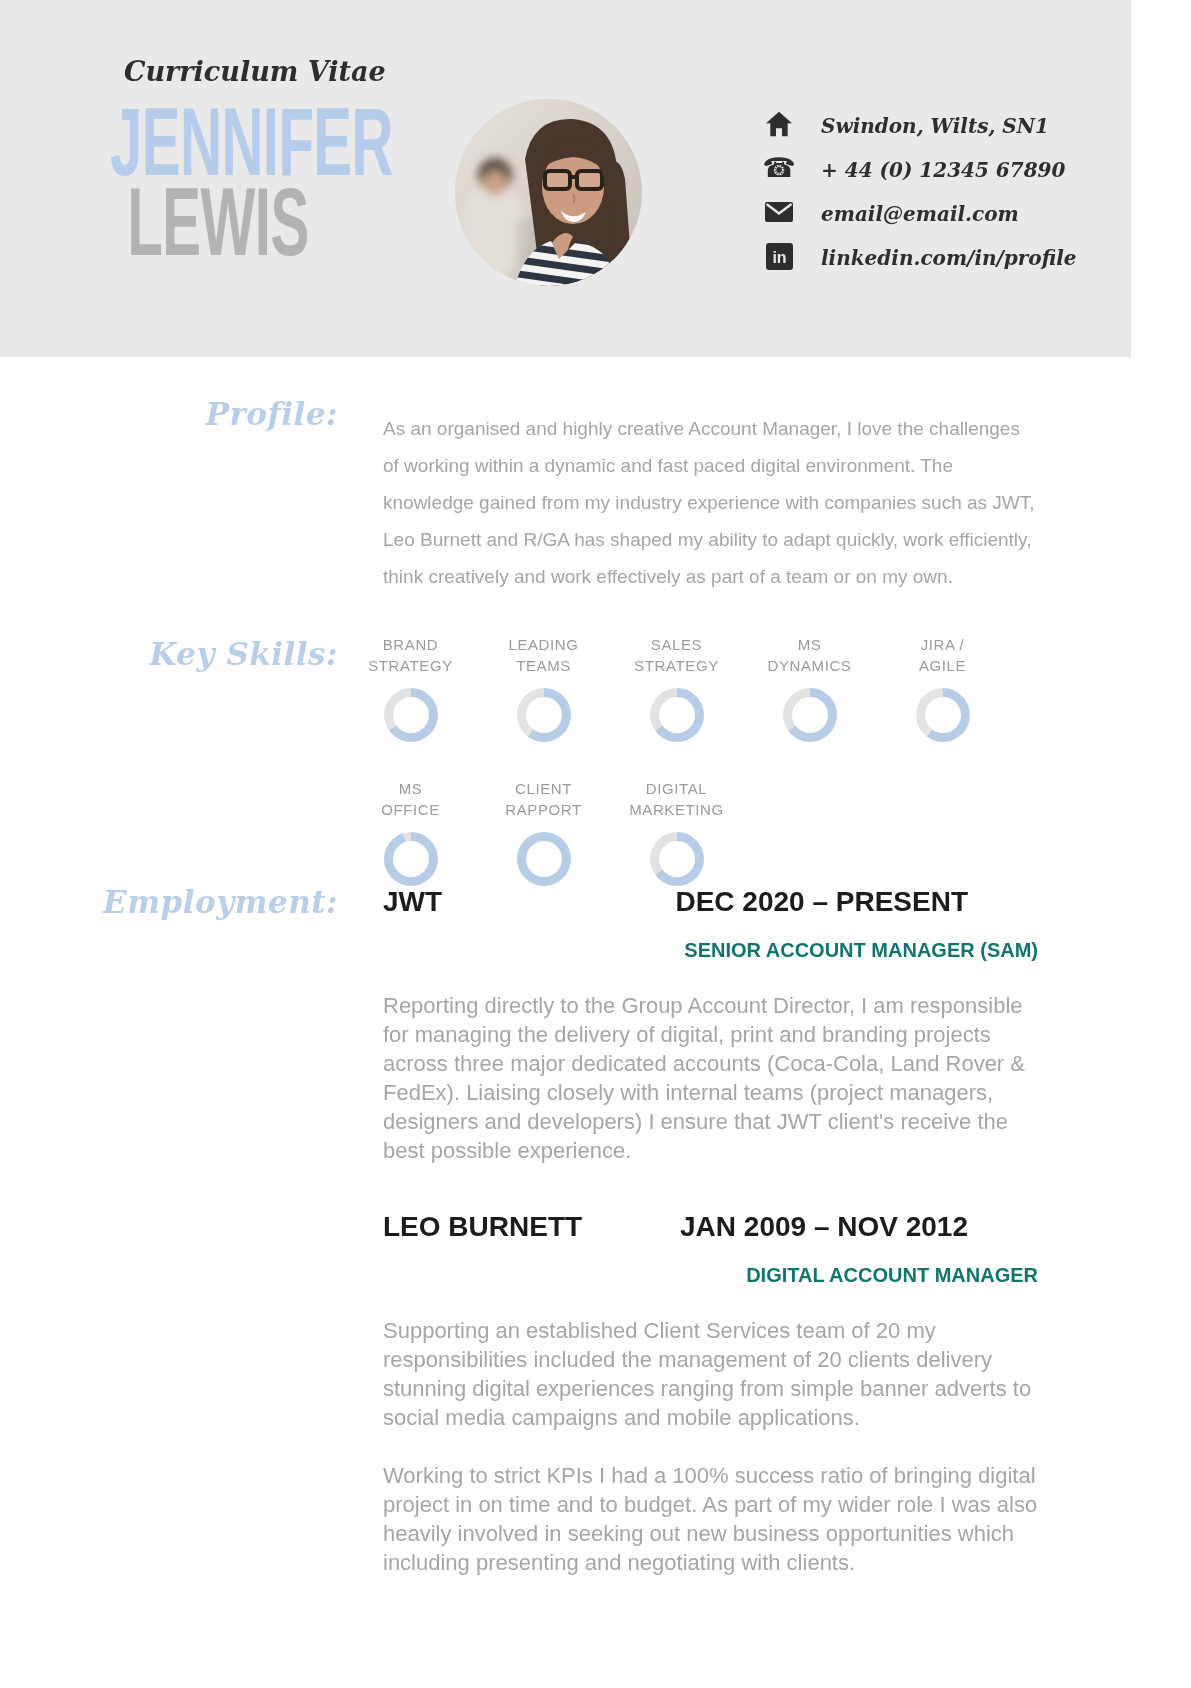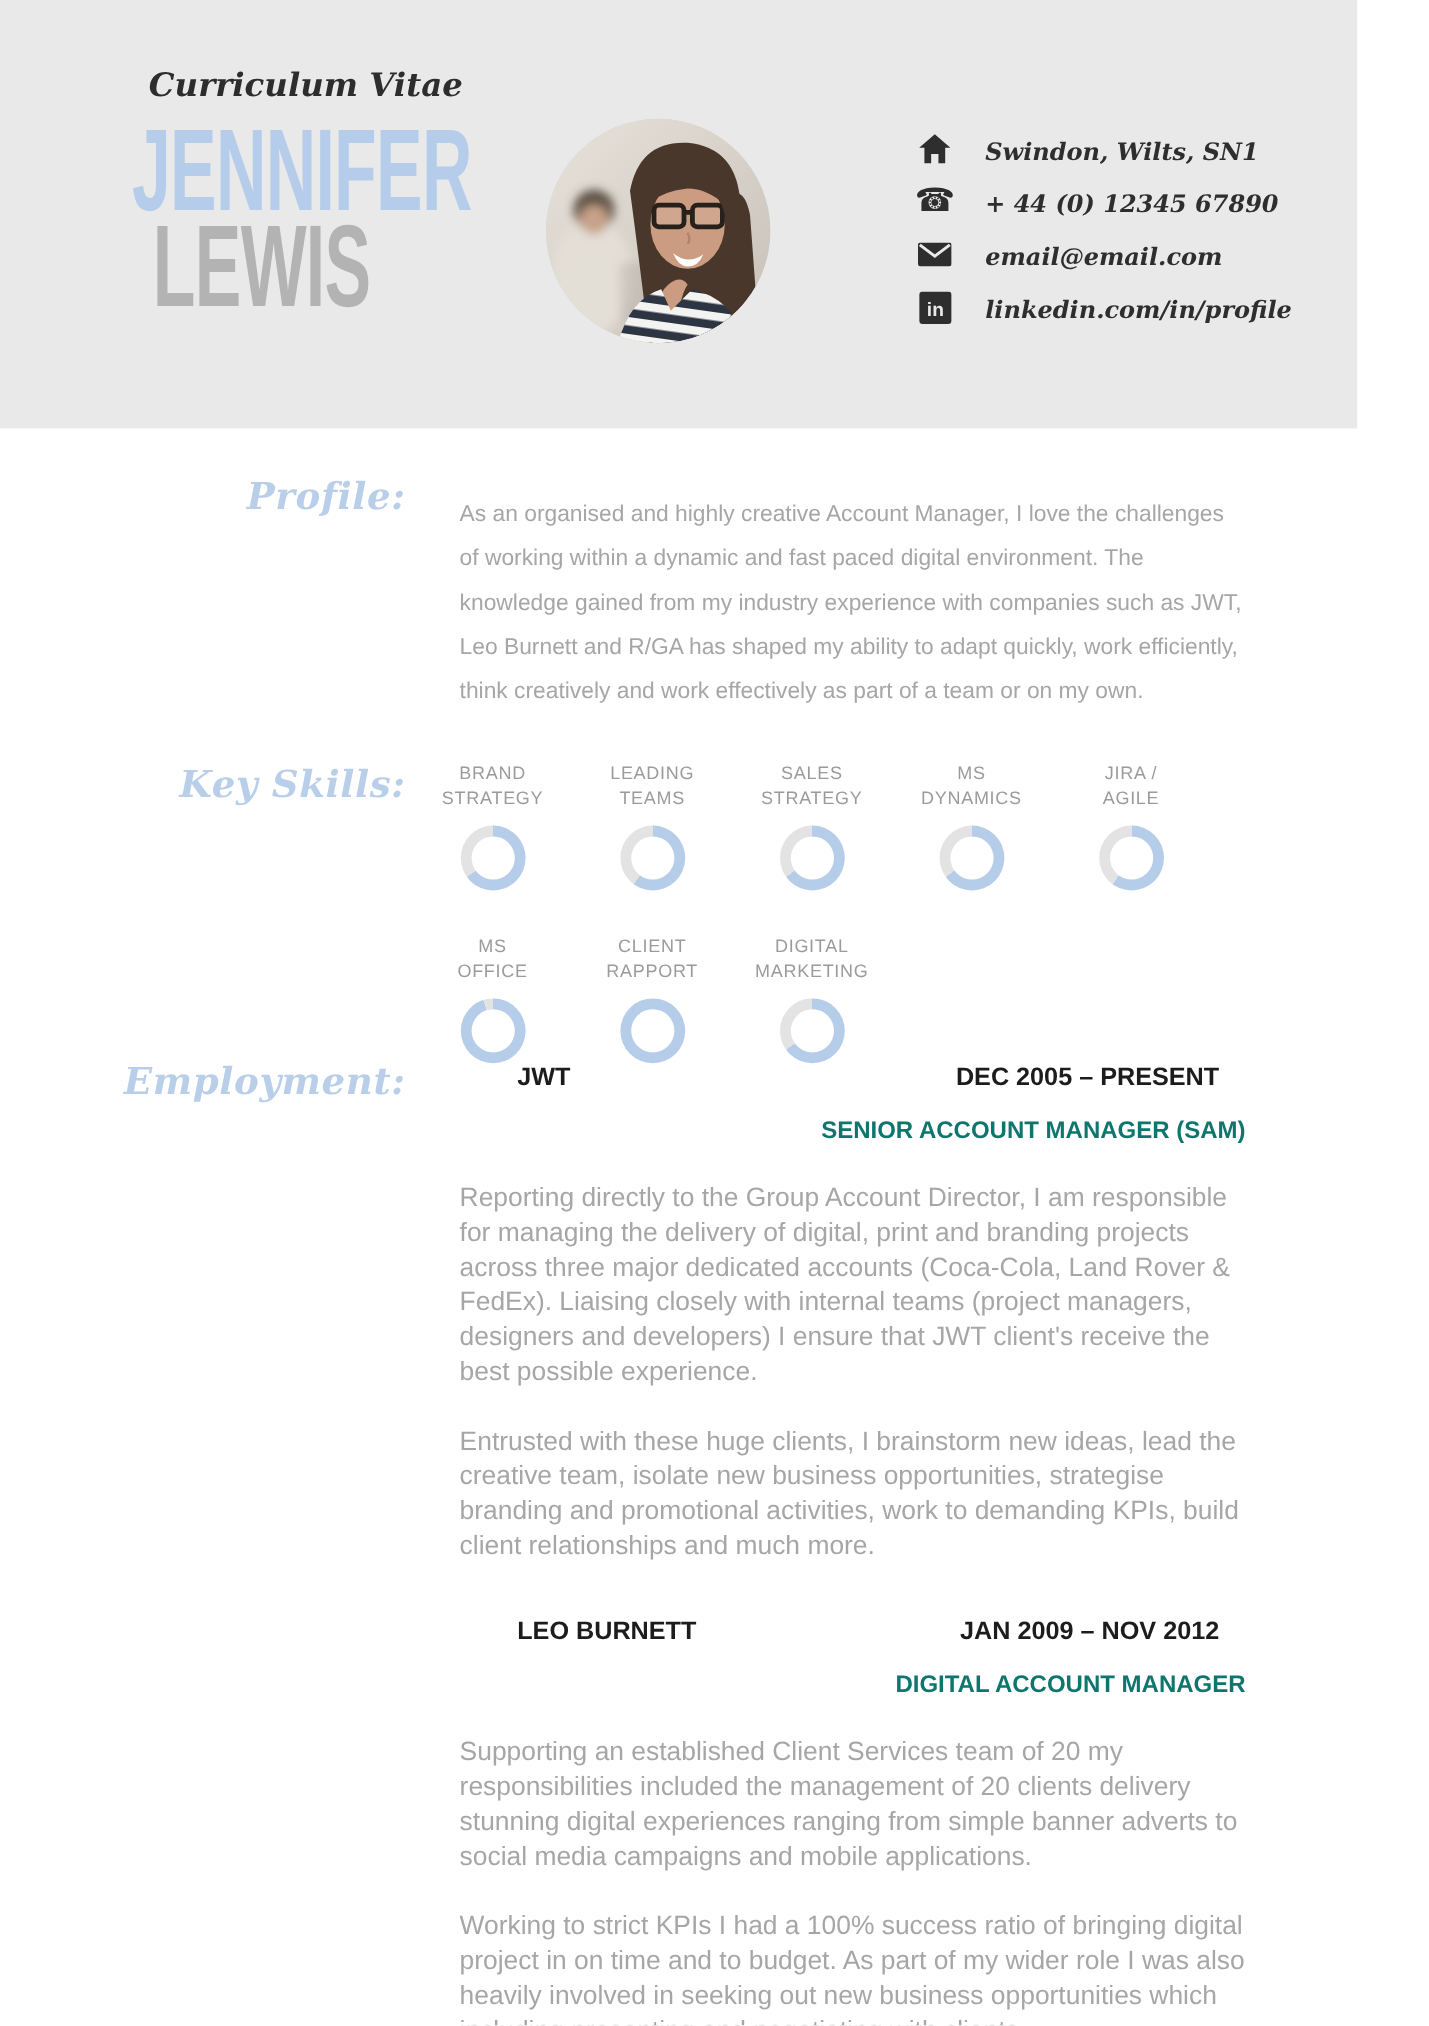--- a/index.html
+++ b/index.html
@@ -45,21 +45,21 @@
   .skill-label{font-size:15px;line-height:21px;color:#9b9b9b;letter-spacing:0.6px;
                text-transform:uppercase;}
   .donut{position:relative;width:54px;height:54px;border-radius:50%;margin:12px auto 0;
          background:#e3e3e3;}
   .donut::after{content:"";position:absolute;left:9px;top:9px;width:36px;height:36px;
                 border-radius:50%;background:#ffffff;}
 
   
   .jobs{position:absolute;left:383px;top:886px;width:655px;}
   .job-header{display:flex;justify-content:space-between;width:585px;
-              font-weight:bold;font-size:21px;color:#1c1c1c;letter-spacing:0;margin-left:48px;}
+              font-weight:bold;font-size:28px;color:#1c1c1c;letter-spacing:0;}
   .job-title{margin-top:21px;font-weight:bold;font-size:20px;color:#0f766e;text-align:right;}
   .job-par{margin-top:29px;font-size:22px;line-height:29px;color:#a6a6a6;}
   .job + .job{margin-top:46px;}
 </style>
 </head>
 <body>
 
 <div class="page">
 
   <div class="header">
@@ -192,25 +192,24 @@
       <div class="donut" style="background: conic-gradient(rgb(182, 205, 233) 0deg, rgb(182, 205, 233) 65%, rgb(227, 227, 227) 65%, rgb(227, 227, 227) 100%);"></div>
     </div>
   </div>
 
   <div class="section-heading" style="top:884px;">Employment:</div>
   <div class="jobs">
 
     <div class="job">
       <div class="job-header">
         <span>JWT</span>
-        <span>DEC 2005 – PRESENT</span>
+        <span>DEC 2020 – PRESENT</span>
       </div>
       <div class="job-title">SENIOR ACCOUNT MANAGER (SAM)</div>
       <div class="job-par">Reporting directly to the Group Account Director, I am responsible for managing the delivery of digital, print and branding projects across three major dedicated accounts (Coca-Cola, Land Rover &amp; FedEx).  Liaising closely with internal teams (project managers, designers and developers) I ensure that JWT client's receive the best possible experience.</div>
-      <div class="job-par">Entrusted with these huge clients, I brainstorm new ideas,  lead the creative team, isolate new business opportunities, strategise branding and promotional activities, work to demanding KPIs, build client relationships and much more.</div>
     </div>
 
     <div class="job">
       <div class="job-header">
         <span>LEO BURNETT</span>
         <span>JAN 2009 – NOV 2012</span>
       </div>
       <div class="job-title">DIGITAL ACCOUNT MANAGER</div>
       <div class="job-par">Supporting an established Client Services team of 20 my responsibilities included the management of 20 clients delivery stunning digital experiences ranging from simple banner adverts to social media campaigns and mobile applications.</div>
       <div class="job-par">Working to strict KPIs I had a 100% success ratio of bringing digital project in on time and to budget.  As part of my wider role I was also heavily involved in seeking out new business opportunities which including presenting and negotiating with clients.</div>

